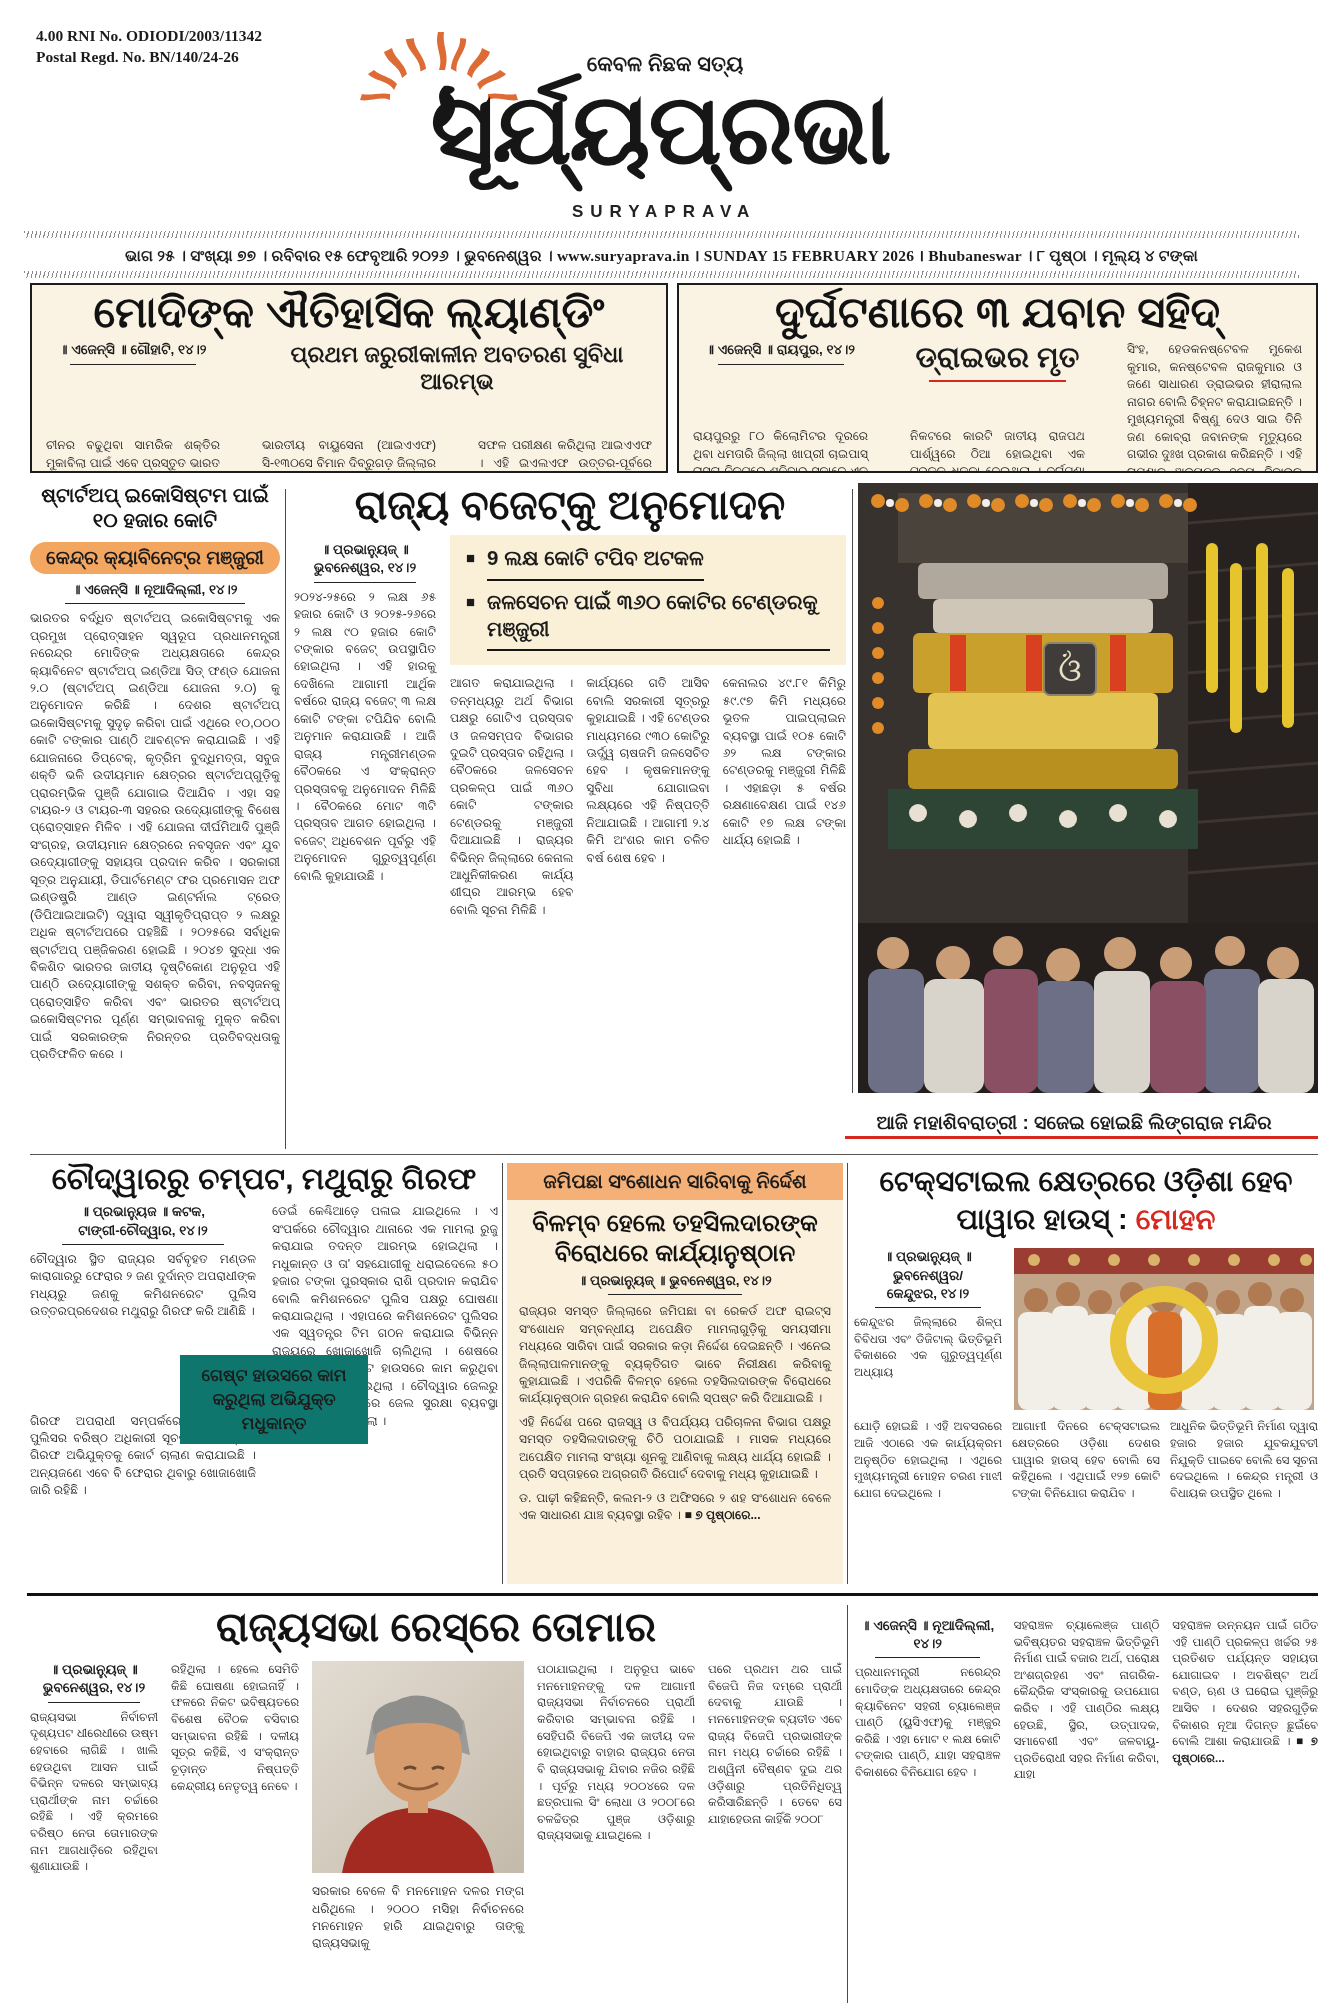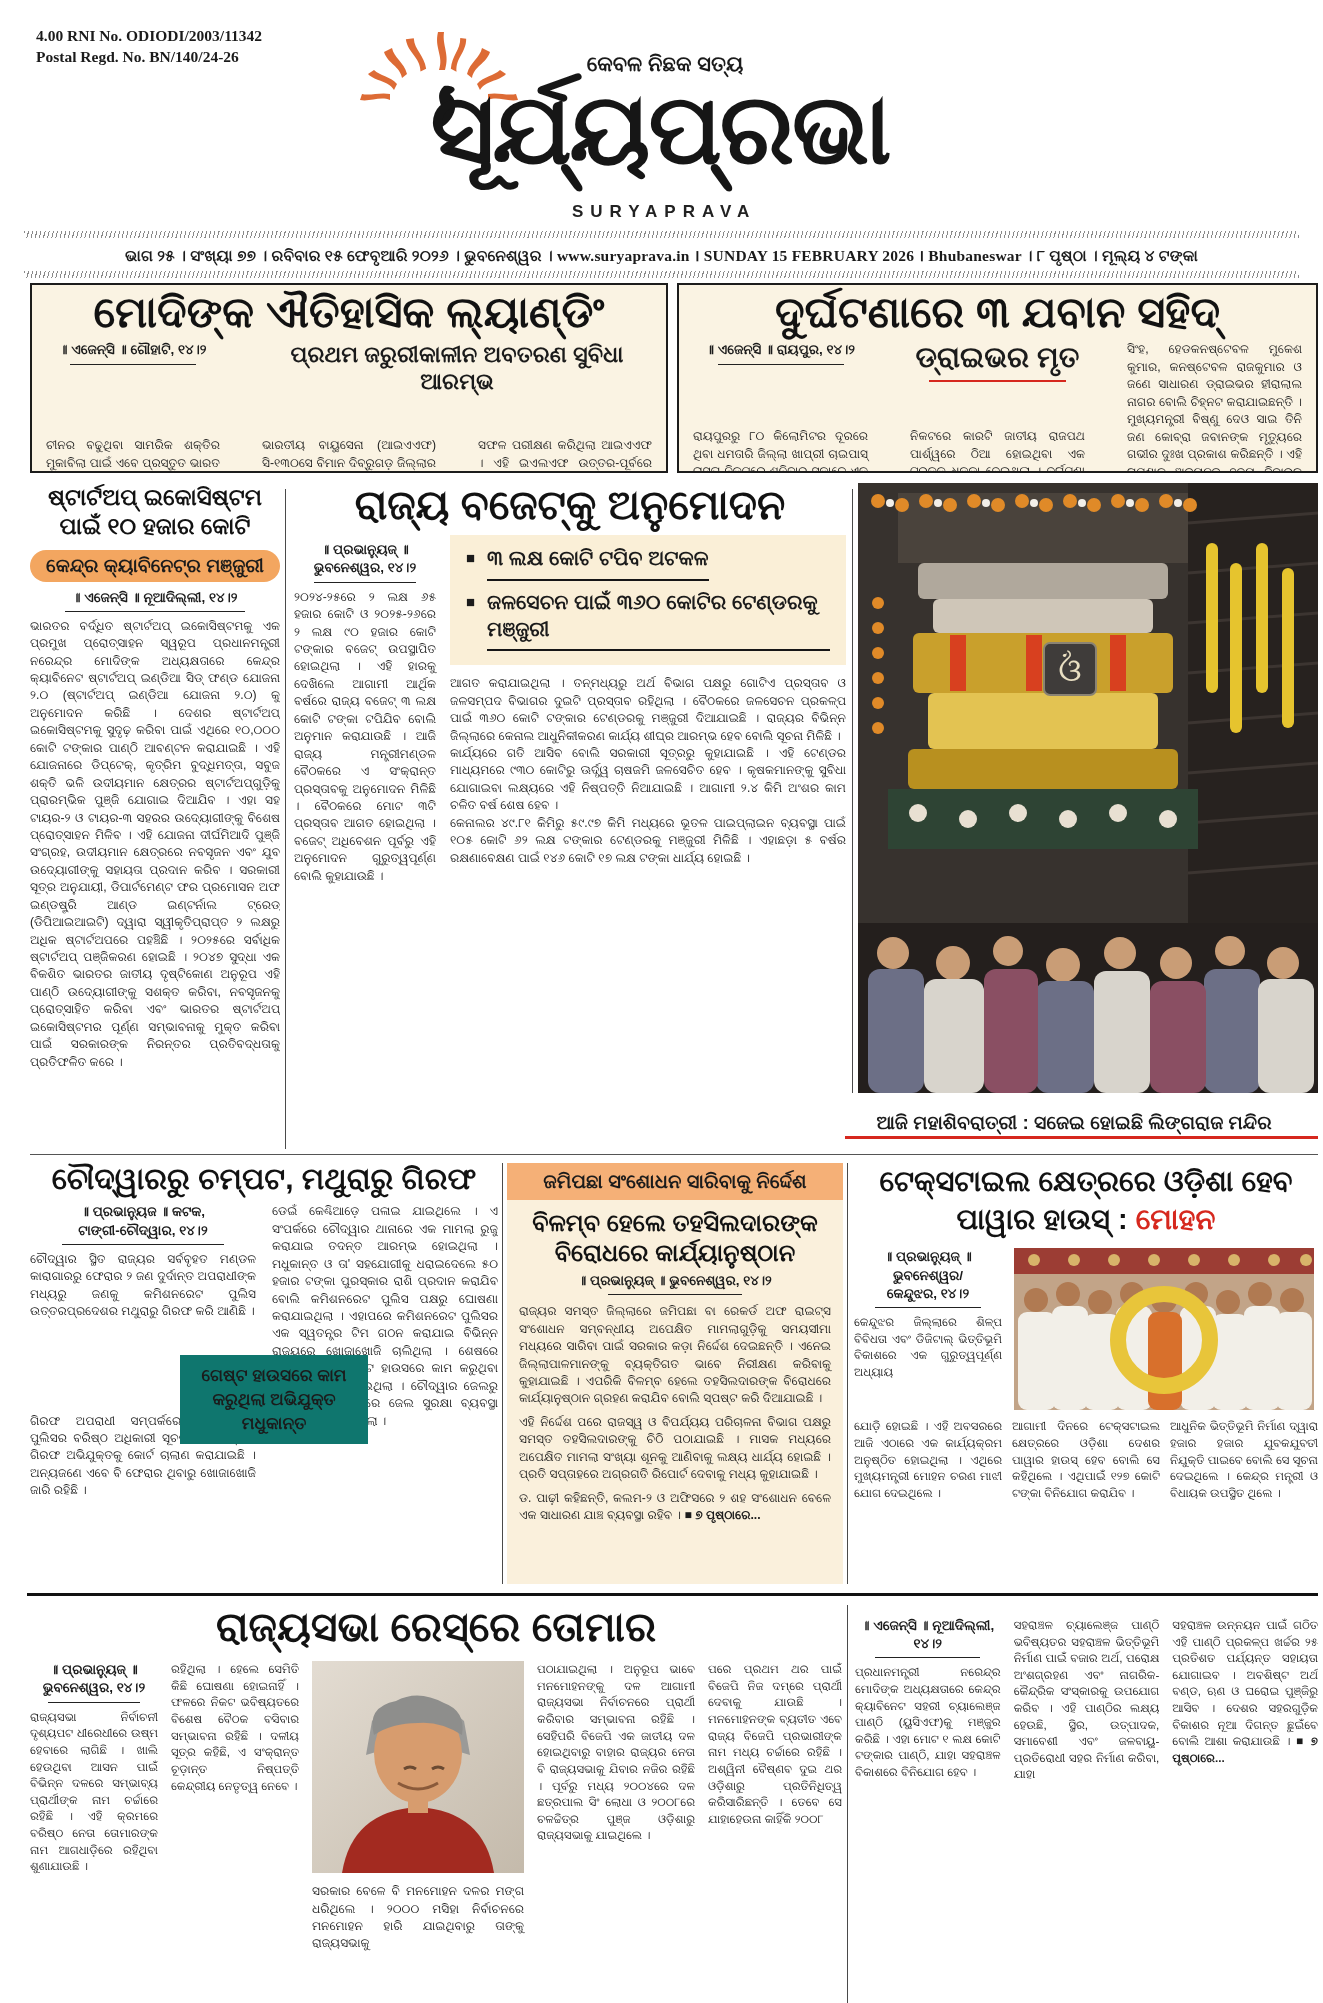--- a/index.html
+++ b/index.html
@@ -101,21 +101,21 @@
         <div class="subhead-ul">ଡ୍ରାଇଭର ମୃତ</div>
         <div class="red-rule"></div>
       </div>
       <div class="bodytxt" style="grid-column:3;grid-row:1/3;">ସିଂହ, ହେଡକନଷ୍ଟେବଳ ମୁକେଶ କୁମାର, କନଷ୍ଟେବଳ ରାଜକୁମାର ଓ ଜଣେ ସାଧାରଣ ଡ୍ରାଇଭର ହୀରାଲାଲ ନାଗର ବୋଲି ଚିହ୍ନଟ କରାଯାଇଛନ୍ତି । ମୁଖ୍ୟମନ୍ତ୍ରୀ ବିଷ୍ଣୁ ଦେଓ ସାଇ ତିନି ଜଣ କୋବ୍ରା ଜବାନଙ୍କ ମୃତ୍ୟୁରେ ଗଭୀର ଦୁଃଖ ପ୍ରକାଶ କରିଛନ୍ତି । ଏହି ଘଟଣାକୁ ଅତ୍ୟନ୍ତ ହୃଦୟ ବିଦାରକ କହି ସେ ମୃତକଙ୍କ ପରିବାର ପ୍ରତି ସମବେଦନା ଜଣାଇଛନ୍ତି ।</div>
       <div class="bodytxt" style="grid-column:1;">ରାୟପୁରରୁ ୮୦ କିଲୋମିଟର ଦୂରରେ ଥିବା ଧମତାରି ଜିଲ୍ଲା ଖାପ୍ରୀ ଚାଇପାସ୍ ରାସ୍ତା ନିକଟରେ ଶନିବାର ସକାଳେ ଏକ ମର୍ମନ୍ତୁଦ ଦୁର୍ଘଟଣା ଘଟି ଏଲିଟ କୋବ୍ରା (କମାଣ୍ଡୋ ବାଟାଲିଅନ ଫର ରେଜୋଲ୍ୟୁଟ ଆକ୍ସନ)ର ତିନି ଜଣ ଯବାନ ସହିଦ ହୋଇଛନ୍ତି । ଏକ ଦ୍ରୁତଗାମୀ କାର ସେମାନଙ୍କୁ ଧକ୍କା ଦେବା ପରେ ଏହି ଘଟଣା ଘଟିଥିଲା । ମୃତକଙ୍କ ମଧ୍ୟରେ ଏସଆଇ ଅମିତ</div>
       <div class="bodytxt" style="grid-column:2;">ନିକଟରେ କାରଟି ଜାତୀୟ ରାଜପଥ ପାର୍ଶ୍ୱରେ ଠିଆ ହୋଇଥିବା ଏକ ଟ୍ରକକୁ ଧକ୍କା ଦେଇଥିଲା । ଦୁର୍ଘଟଣା ଏତେ ଭୟଙ୍କର ଥିଲା ଯେ, କାର ସମ୍ପୂର୍ଣ୍ଣ ଚୂର୍ଣ୍ଣବିଚୂର୍ଣ୍ଣ ହୋଇଯାଇଥିଲା । ଘଟଣାସ୍ଥଳରେ ପହଞ୍ଚି ପୁଲିସ ମୃତଦେହଗୁଡ଼ିକୁ ଜବତ କରି ବ୍ୟବଚ୍ଛେଦ ପାଇଁ ପଠାଇଛି । କାର ଚାଳକ ମଧ୍ୟ ଘଟଣାସ୍ଥଳରେ ପ୍ରାଣ ହରାଇଥିବା ଜଣାଯାଇଛି ।</div>
     </div>
   </section>
 
   <section class="abs" style="left:30px;top:483px;width:250px;height:668px;overflow:hidden;">
-    <div class="hl" style="font-size:23px;line-height:1.25;">ଷ୍ଟାର୍ଟଅପ୍ ଇକୋସିଷ୍ଟମ ପାଇଁ ୧୦ ହଜାର କୋଟି</div>
+    <div class="hl" style="font-size:20px;line-height:1.25;">ଷ୍ଟାର୍ଟଅପ୍ ଇକୋସିଷ୍ଟମ ପାଇଁ ୧୦ ହଜାର କୋଟି</div>
     <div style="text-align:center;margin:9px 0 7px;">
       <span class="pill">କେନ୍ଦ୍ର କ୍ୟାବିନେଟ୍‌ର ମଞ୍ଜୁରୀ</span>
     </div>
     <div class="byline">॥ ଏଜେନ୍ସି ॥ ନୂଆଦିଲ୍ଲୀ, ୧୪।୨</div>
     <div class="byline-rule"></div>
     <div class="bodytxt">ଭାରତର ବର୍ଦ୍ଧିତ ଷ୍ଟାର୍ଟଅପ୍ ଇକୋସିଷ୍ଟମକୁ ଏକ ପ୍ରମୁଖ ପ୍ରୋତ୍ସାହନ ସ୍ୱରୂପ ପ୍ରଧାନମନ୍ତ୍ରୀ ନରେନ୍ଦ୍ର ମୋଦିଙ୍କ ଅଧ୍ୟକ୍ଷତାରେ କେନ୍ଦ୍ର କ୍ୟାବିନେଟ ଷ୍ଟାର୍ଟଅପ୍ ଇଣ୍ଡିଆ ସିଡ୍ ଫଣ୍ଡ ଯୋଜନା ୨.୦ (ଷ୍ଟାର୍ଟଅପ୍ ଇଣ୍ଡିଆ ଯୋଜନା ୨.୦) କୁ ଅନୁମୋଦନ କରିଛି । ଦେଶର ଷ୍ଟାର୍ଟଅପ୍ ଇକୋସିଷ୍ଟମକୁ ସୁଦୃଢ଼ କରିବା ପାଇଁ ଏଥିରେ ୧୦,୦୦୦ କୋଟି ଟଙ୍କାର ପାଣ୍ଠି ଆବଣ୍ଟନ କରାଯାଇଛି । ଏହି ଯୋଜନାରେ ଡିପ୍‌ଟେକ୍, କୃତ୍ରିମ ବୁଦ୍ଧିମତ୍ତା, ସବୁଜ ଶକ୍ତି ଭଳି ଉଦୀୟମାନ କ୍ଷେତ୍ରର ଷ୍ଟାର୍ଟଅପ୍‌ଗୁଡ଼ିକୁ ପ୍ରାରମ୍ଭିକ ପୁଞ୍ଜି ଯୋଗାଇ ଦିଆଯିବ । ଏହା ସହ ଟାୟର-୨ ଓ ଟାୟର-୩ ସହରର ଉଦ୍ୟୋଗୀଙ୍କୁ ବିଶେଷ ପ୍ରୋତ୍ସାହନ ମିଳିବ । ଏହି ଯୋଜନା ଦୀର୍ଘମିଆଦି ପୁଞ୍ଜି ସଂଗ୍ରହ, ଉଦୀୟମାନ କ୍ଷେତ୍ରରେ ନବସୃଜନ ଏବଂ ଯୁବ ଉଦ୍ୟୋଗୀଙ୍କୁ ସହାୟତା ପ୍ରଦାନ କରିବ । ସରକାରୀ ସୂତ୍ର ଅନୁଯାୟୀ, ଡିପାର୍ଟମେଣ୍ଟ ଫର ପ୍ରମୋସନ ଅଫ ଇଣ୍ଡଷ୍ଟ୍ରି ଆଣ୍ଡ ଇଣ୍ଟର୍ନାଲ ଟ୍ରେଡ୍ (ଡିପିଆଇଆଇଟି) ଦ୍ୱାରା ସ୍ୱୀକୃତିପ୍ରାପ୍ତ ୨ ଲକ୍ଷରୁ ଅଧିକ ଷ୍ଟାର୍ଟଅପରେ ପହଞ୍ଚିଛି । ୨୦୨୫ରେ ସର୍ବାଧିକ ଷ୍ଟାର୍ଟଅପ୍ ପଞ୍ଜିକରଣ ହୋଇଛି । ୨୦୪୭ ସୁଦ୍ଧା ଏକ ବିକଶିତ ଭାରତର ଜାତୀୟ ଦୃଷ୍ଟିକୋଣ ଅନୁରୂପ ଏହି ପାଣ୍ଠି ଉଦ୍ୟୋଗୀଙ୍କୁ ସଶକ୍ତ କରିବା, ନବସୃଜନକୁ ପ୍ରୋତ୍ସାହିତ କରିବା ଏବଂ ଭାରତର ଷ୍ଟାର୍ଟଅପ୍ ଇକୋସିଷ୍ଟମର ପୂର୍ଣ୍ଣ ସମ୍ଭାବନାକୁ ମୁକ୍ତ କରିବା ପାଇଁ ସରକାରଙ୍କ ନିରନ୍ତର ପ୍ରତିବଦ୍ଧତାକୁ ପ୍ରତିଫଳିତ କରେ ।</div>
   </section>
 
   <div class="vrule" style="left:285px;top:489px;height:660px;"></div>
 
@@ -124,28 +124,28 @@
     <div style="display:flex;gap:14px;margin-top:8px;">
       <div style="width:142px;flex:0 0 142px;">
         <div class="byline" style="margin-top:6px;">॥ ପ୍ରଭାନ୍ୟୁଜ୍ ॥ ଭୁବନେଶ୍ୱର, ୧୪।୨</div>
         <div class="byline-rule"></div>
         <div class="bodytxt">୨୦୨୪-୨୫ରେ ୨ ଲକ୍ଷ ୬୫ ହଜାର କୋଟି ଓ ୨୦୨୫-୨୬ରେ ୨ ଲକ୍ଷ ୯୦ ହଜାର କୋଟି ଟଙ୍କାର ବଜେଟ୍ ଉପସ୍ଥାପିତ ହୋଇଥିଲା । ଏହି ହାରକୁ ଦେଖିଲେ ଆଗାମୀ ଆର୍ଥିକ ବର୍ଷରେ ରାଜ୍ୟ ବଜେଟ୍ ୩ ଲକ୍ଷ କୋଟି ଟଙ୍କା ଟପିଯିବ ବୋଲି ଅନୁମାନ କରାଯାଉଛି । ଆଜି ରାଜ୍ୟ ମନ୍ତ୍ରୀମଣ୍ଡଳ ବୈଠକରେ ଏ ସଂକ୍ରାନ୍ତ ପ୍ରସ୍ତାବକୁ ଅନୁମୋଦନ ମିଳିଛି । ବୈଠକରେ ମୋଟ ୩ଟି ପ୍ରସ୍ତାବ ଆଗତ ହୋଇଥିଲା । ବଜେଟ୍ ଅଧିବେଶନ ପୂର୍ବରୁ ଏହି ଅନୁମୋଦନ ଗୁରୁତ୍ୱପୂର୍ଣ୍ଣ ବୋଲି କୁହାଯାଉଛି ।</div>
       </div>
       <div style="flex:1;">
         <div class="bullets">
           <div class="bullet">
             <span class="bullet-sq">■</span>
-            <span class="bullet-text">୩ ଲକ୍ଷ କୋଟି ଟପିବ ଅଟକଳ</span>
+            <span class="bullet-text">9 ଲକ୍ଷ କୋଟି ଟପିବ ଅଟକଳ</span>
           </div>
           <div class="bullet">
             <span class="bullet-sq">■</span>
             <span class="bullet-text">ଜଳସେଚନ ପାଇଁ ୩୬୦  କୋଟିର ଟେଣ୍ଡରକୁ ମଞ୍ଜୁରୀ</span>
           </div>
         </div>
-        <div style="display:flex;margin-top:10px;flex-direction:column;">
+        <div style="display:flex;gap:13px;margin-top:10px;">
           <div class="bodytxt" style="flex:1;">ଆଗତ କରାଯାଇଥିଲା । ତନ୍ମଧ୍ୟରୁ ଅର୍ଥ ବିଭାଗ ପକ୍ଷରୁ ଗୋଟିଏ ପ୍ରସ୍ତାବ ଓ ଜଳସମ୍ପଦ ବିଭାଗର ଦୁଇଟି ପ୍ରସ୍ତାବ ରହିଥିଲା । ବୈଠକରେ ଜଳସେଚନ ପ୍ରକଳ୍ପ ପାଇଁ ୩୬୦ କୋଟି ଟଙ୍କାର ଟେଣ୍ଡରକୁ ମଞ୍ଜୁରୀ ଦିଆଯାଇଛି । ରାଜ୍ୟର ବିଭିନ୍ନ ଜିଲ୍ଲାରେ କେନାଲ ଆଧୁନିକୀକରଣ କାର୍ଯ୍ୟ ଶୀଘ୍ର ଆରମ୍ଭ ହେବ ବୋଲି ସୂଚନା ମିଳିଛି ।</div>
           <div class="bodytxt" style="flex:1;">କାର୍ଯ୍ୟରେ ଗତି ଆସିବ ବୋଲି ସରକାରୀ ସୂତ୍ରରୁ କୁହାଯାଇଛି । ଏହି ଟେଣ୍ଡର ମାଧ୍ୟମରେ ୯୩୦ କୋଟିରୁ ଊର୍ଦ୍ଧ୍ୱ ଚାଷଜମି ଜଳସେଚିତ ହେବ । କୃଷକମାନଙ୍କୁ ସୁବିଧା ଯୋଗାଇବା ଲକ୍ଷ୍ୟରେ ଏହି ନିଷ୍ପତ୍ତି ନିଆଯାଇଛି । ଆଗାମୀ ୨.୪ କିମି ଅଂଶର କାମ ଚଳିତ ବର୍ଷ ଶେଷ ହେବ ।</div>
           <div class="bodytxt" style="flex:1;">କେନାଲର ୪୯.୮୧ କିମିରୁ ୫୯.୯୭ କିମି ମଧ୍ୟରେ ଭୂତଳ ପାଇପ୍‌ଲାଇନ ବ୍ୟବସ୍ଥା ପାଇଁ ୧୦୫ କୋଟି ୬୨ ଲକ୍ଷ ଟଙ୍କାର ଟେଣ୍ଡରକୁ ମଞ୍ଜୁରୀ ମିଳିଛି । ଏହାଛଡ଼ା ୫ ବର୍ଷର ରକ୍ଷଣାବେକ୍ଷଣ ପାଇଁ ୧୪୬ କୋଟି ୧୭ ଲକ୍ଷ ଟଙ୍କା ଧାର୍ଯ୍ୟ ହୋଇଛି ।</div>
         </div>
       </div>
     </div>
   </section>
 
   <div class="vrule" style="left:852px;top:489px;height:604px;"></div>
 

